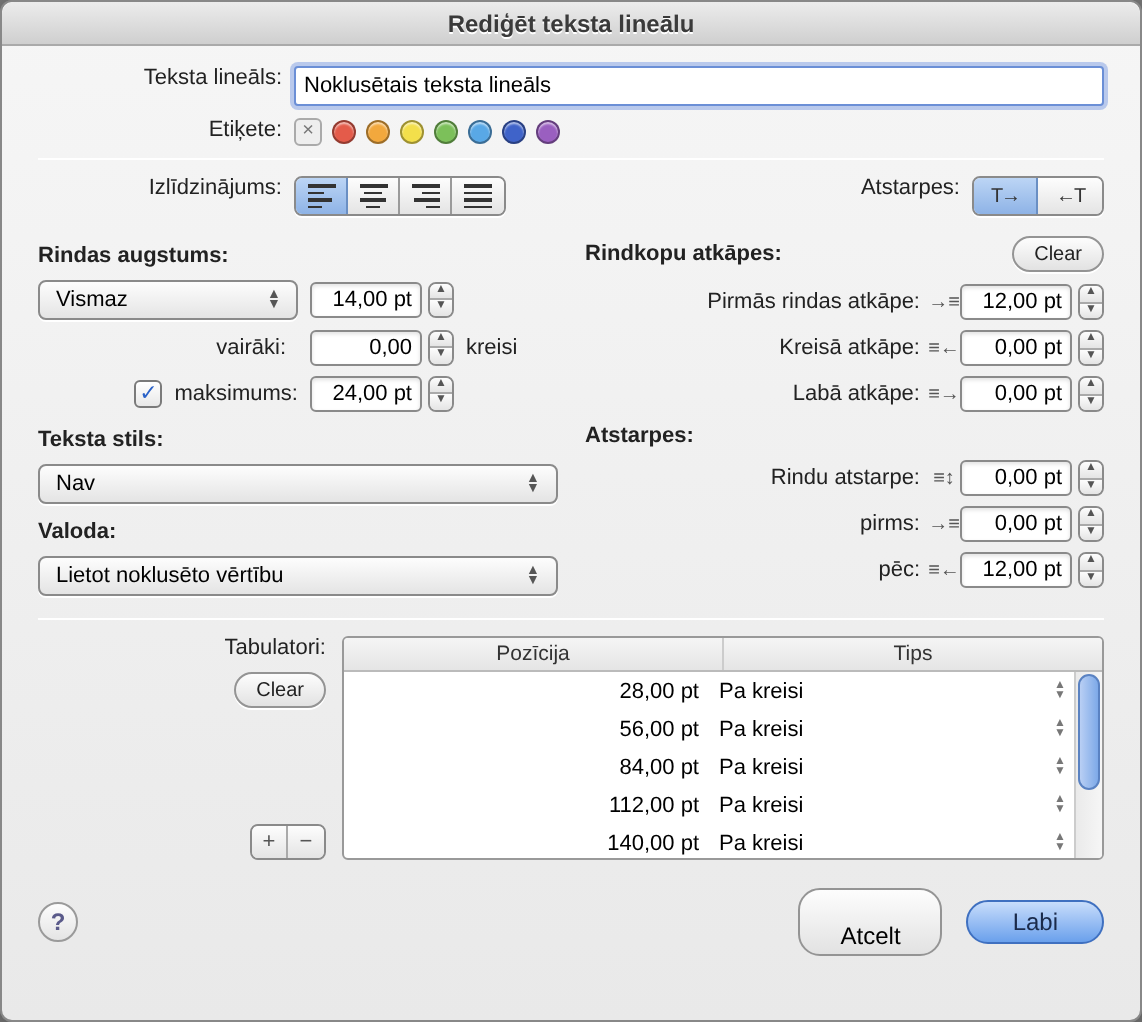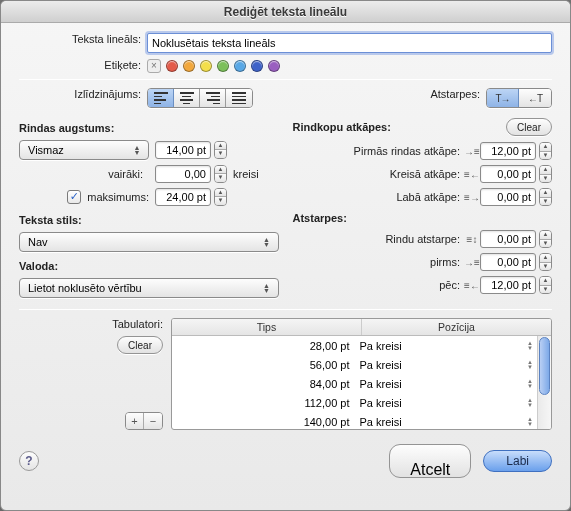--- a/index.html
+++ b/index.html
@@ -20,21 +20,21 @@
   .seg button:last-child { border-right: none; }
   .seg button.active { background: linear-gradient(#bcd5f5,#8eb3e6); border-right-color:#6a8fc3; }
   .alines { display:flex; flex-direction:column; gap:2px; width:14px; }
   .alines span { height:1.5px; background:#333; }
   .dir-glyph { font-size: 10px; letter-spacing: -1px; color:#333; }
   .cols { display: flex; gap: 14px; margin-top: 4px; align-items: center; }
   .col { flex: 1; }
   .section-title { font-weight: bold; color: #222; margin: 2px 0 6px 0; }
   .btn { height: 18px; border: 1px solid #949494; border-radius: 9px; background: linear-gradient(#fdfdfd,#e2e2e2); font-size: 10px; padding: 0 10px; cursor: pointer; box-shadow: 0 1px 0 #fff; color:#222; }
   .btn-primary { height: 22px; border-radius: 11px; padding: 0 22px; font-size: 12px; background: linear-gradient(#c8ddfb,#6aa0ec); border: 1px solid #3f70c0; color: #1a2a4a; font-weight: 500; }
-  .btn-secondary { height: 28px; border-radius: 11px; padding: 16px 20px; font-size: 16px; background: linear-gradient(#fdfdfd,#e2e2e2); border: 1px solid #949494; }
+  .btn-secondary { height: 28px; border-radius: 11px; padding: 16px 20px; font-size: 12px; background: linear-gradient(#fdfdfd,#e2e2e2); border: 1px solid #949494; }
   .combo { height: 20px; border: 1px solid #8a8a8a; border-radius: 4px; background: linear-gradient(#fdfdfd,#e4e4e4); display: flex; align-items: center; padding: 0 4px 0 8px; font-size: 11px; box-shadow: 0 1px 0 #fff; cursor:pointer; }
   .combo .arrow { margin-left: auto; width: 14px; display:flex; flex-direction:column; align-items:center; color:#555; font-size:7px; line-height:5px; }
   .num-field { display: flex; align-items: center; }
   .num-field input { width: 56px; height: 18px; border: 1px solid #8a8a8a; border-radius: 3px; padding: 0 4px; font-size: 11px; text-align: right; background: #fff; box-shadow: inset 0 1px 2px rgba(0,0,0,.12); }
   .stepper { display: flex; flex-direction: column; margin-left: 3px; border: 1px solid #8a8a8a; border-radius: 4px; overflow: hidden; width: 13px; height: 18px; }
   .stepper button { flex:1; border:none; background: linear-gradient(#fdfdfd,#e4e4e4); font-size:6px; color:#555; padding:0; line-height:7px; cursor:pointer; }
   .stepper button:first-child { border-bottom:1px solid #aaa; }
   .mini-icon { width: 16px; height: 14px; display:inline-flex; align-items:center; justify-content:center; color:#555; font-size:10px; }
   .para-row { display:flex; align-items:center; justify-content:flex-end; margin-bottom:5px; }
   .para-row .plabel { text-align:right; margin-right:4px; color:#222; }
@@ -286,22 +286,22 @@
       <div class="table-side">
         <div class="lbl" style="padding:0">Tabulatori:</div>
         <button class="btn">Clear</button>
         <div class="adder">
           <button>+</button>
           <button>−</button>
         </div>
       </div>
       <div class="table">
         <div class="thead">
+          <div class="th">Pozīcija</div>
           <div class="th">Tips</div>
-          <div class="th">Pozīcija</div>
         </div>
         <div class="tbody" id="tbody">
             <div class="tr">
               <div class="td1">28,00 pt</div>
               <div class="td2">Pa kreisi<span class="mini-step">
                   <span>▲</span>
                   <span>▼</span>
                 </span></div>
             </div>
             <div class="tr">

